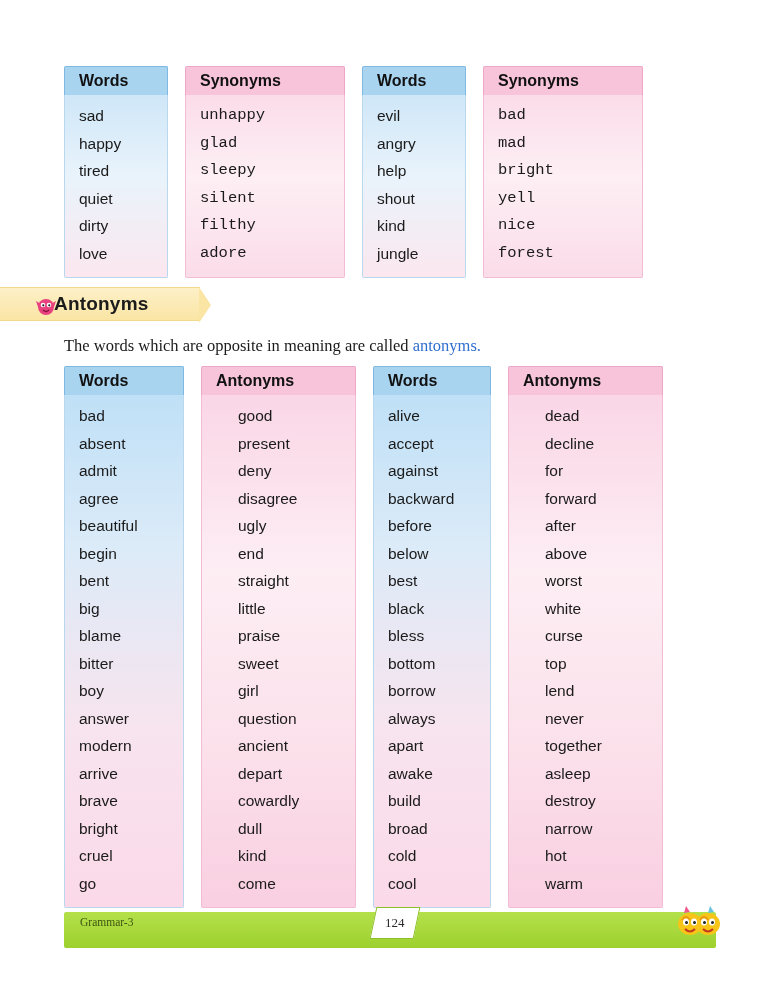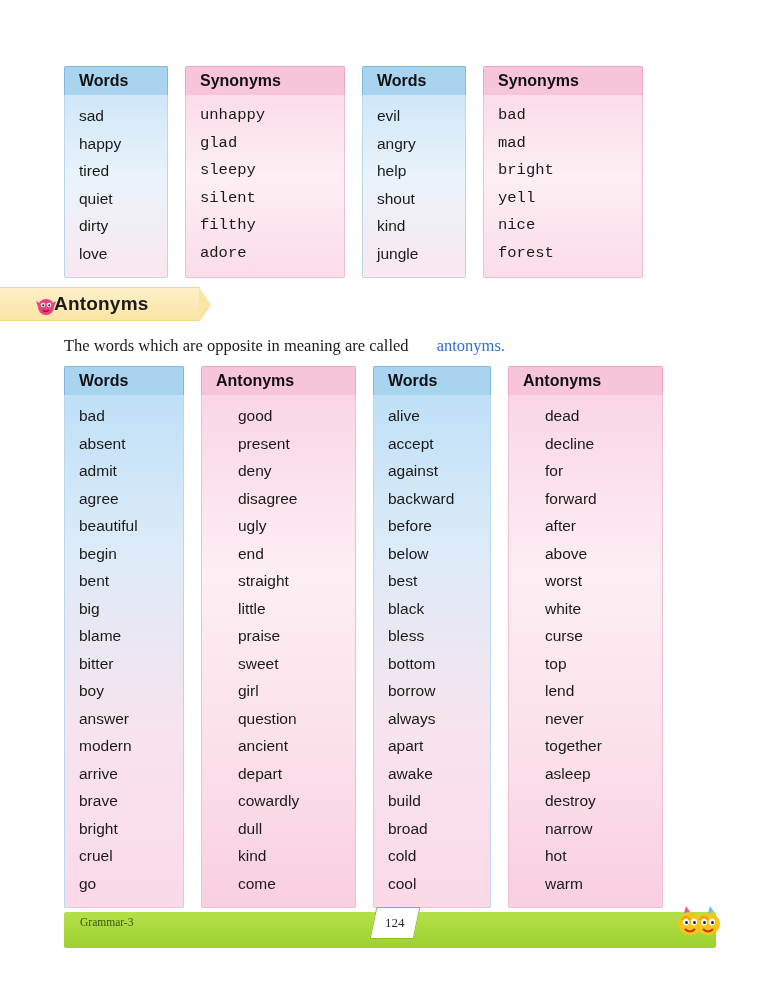--- a/index.html
+++ b/index.html
@@ -140,21 +140,20 @@
   #intro-line {
     position: absolute;
     left: 64px;
     top: 336px;
     font-size: 16.5px;
     font-family: "Liberation Serif", serif;
     color: #1a1a1a;
   }
   #intro-line .hl {
     color: #2f6fd0;
-    margin-left: 24px;
   }
 
   
   #footer-bar {
     position: absolute;
     left: 64px;
     top: 912px;
     width: 652px;
     height: 36px;
     background: linear-gradient(to bottom, #b4e04a 0%, #9dd12e 100%);

